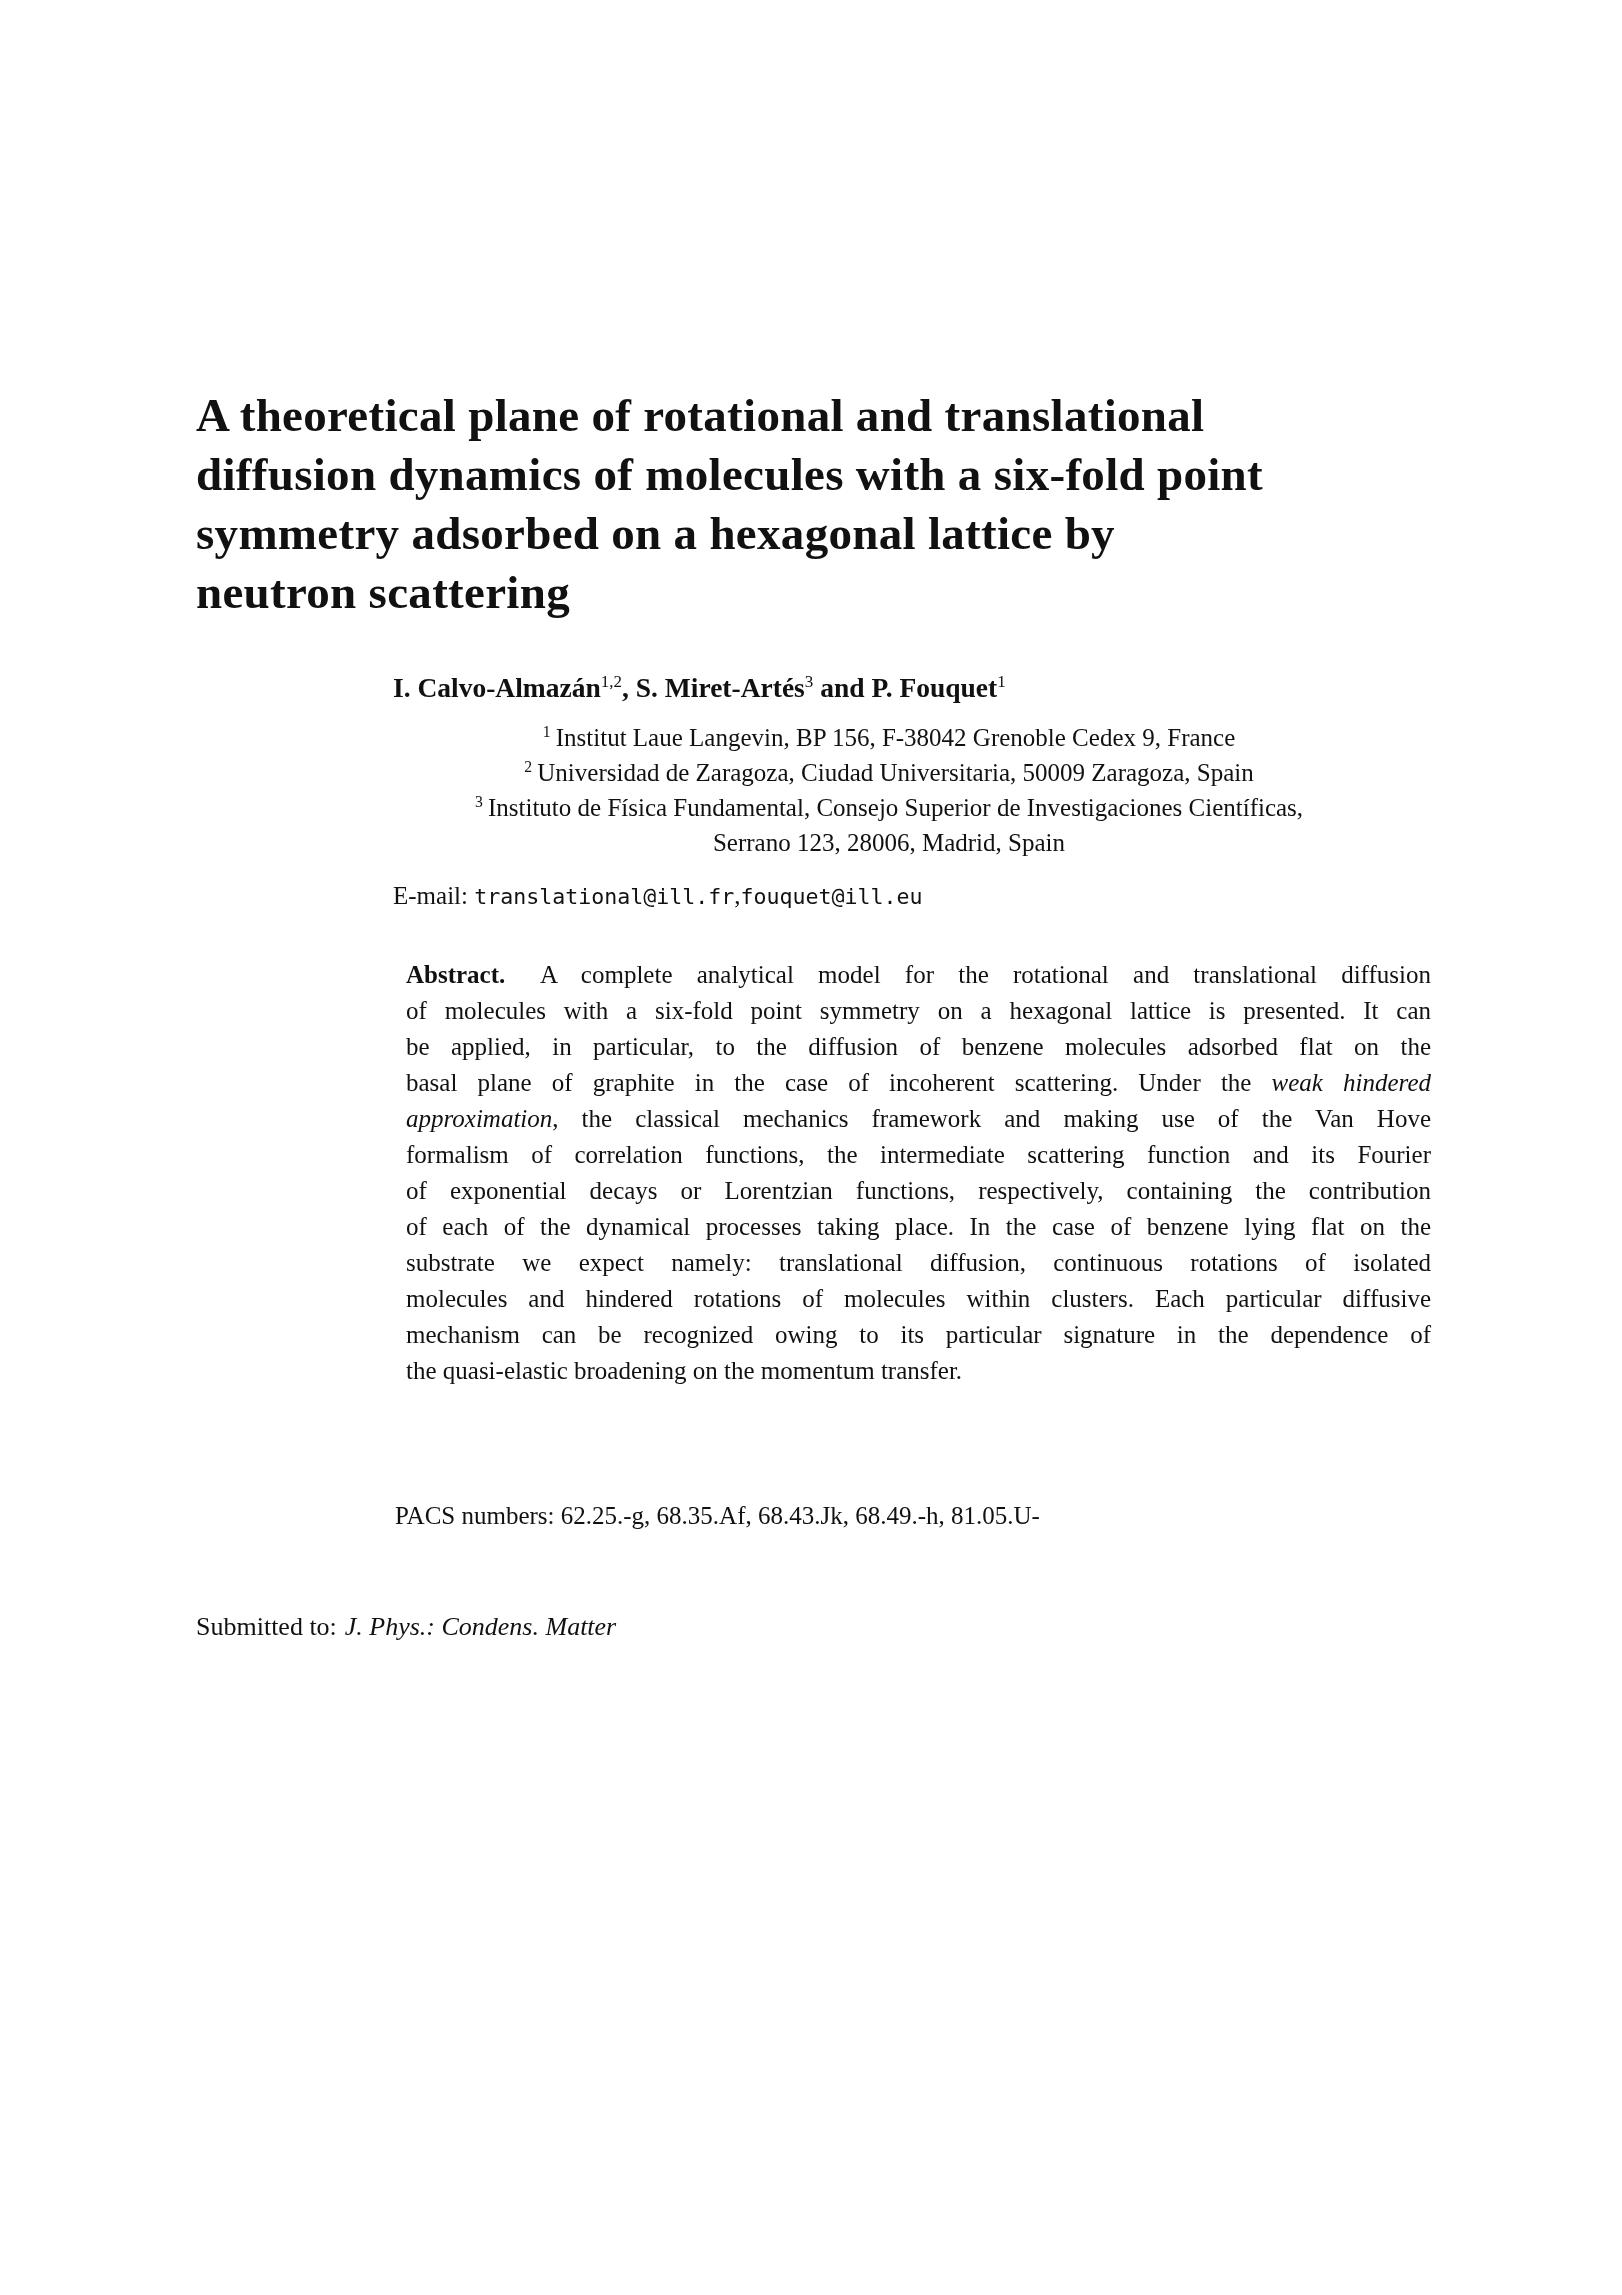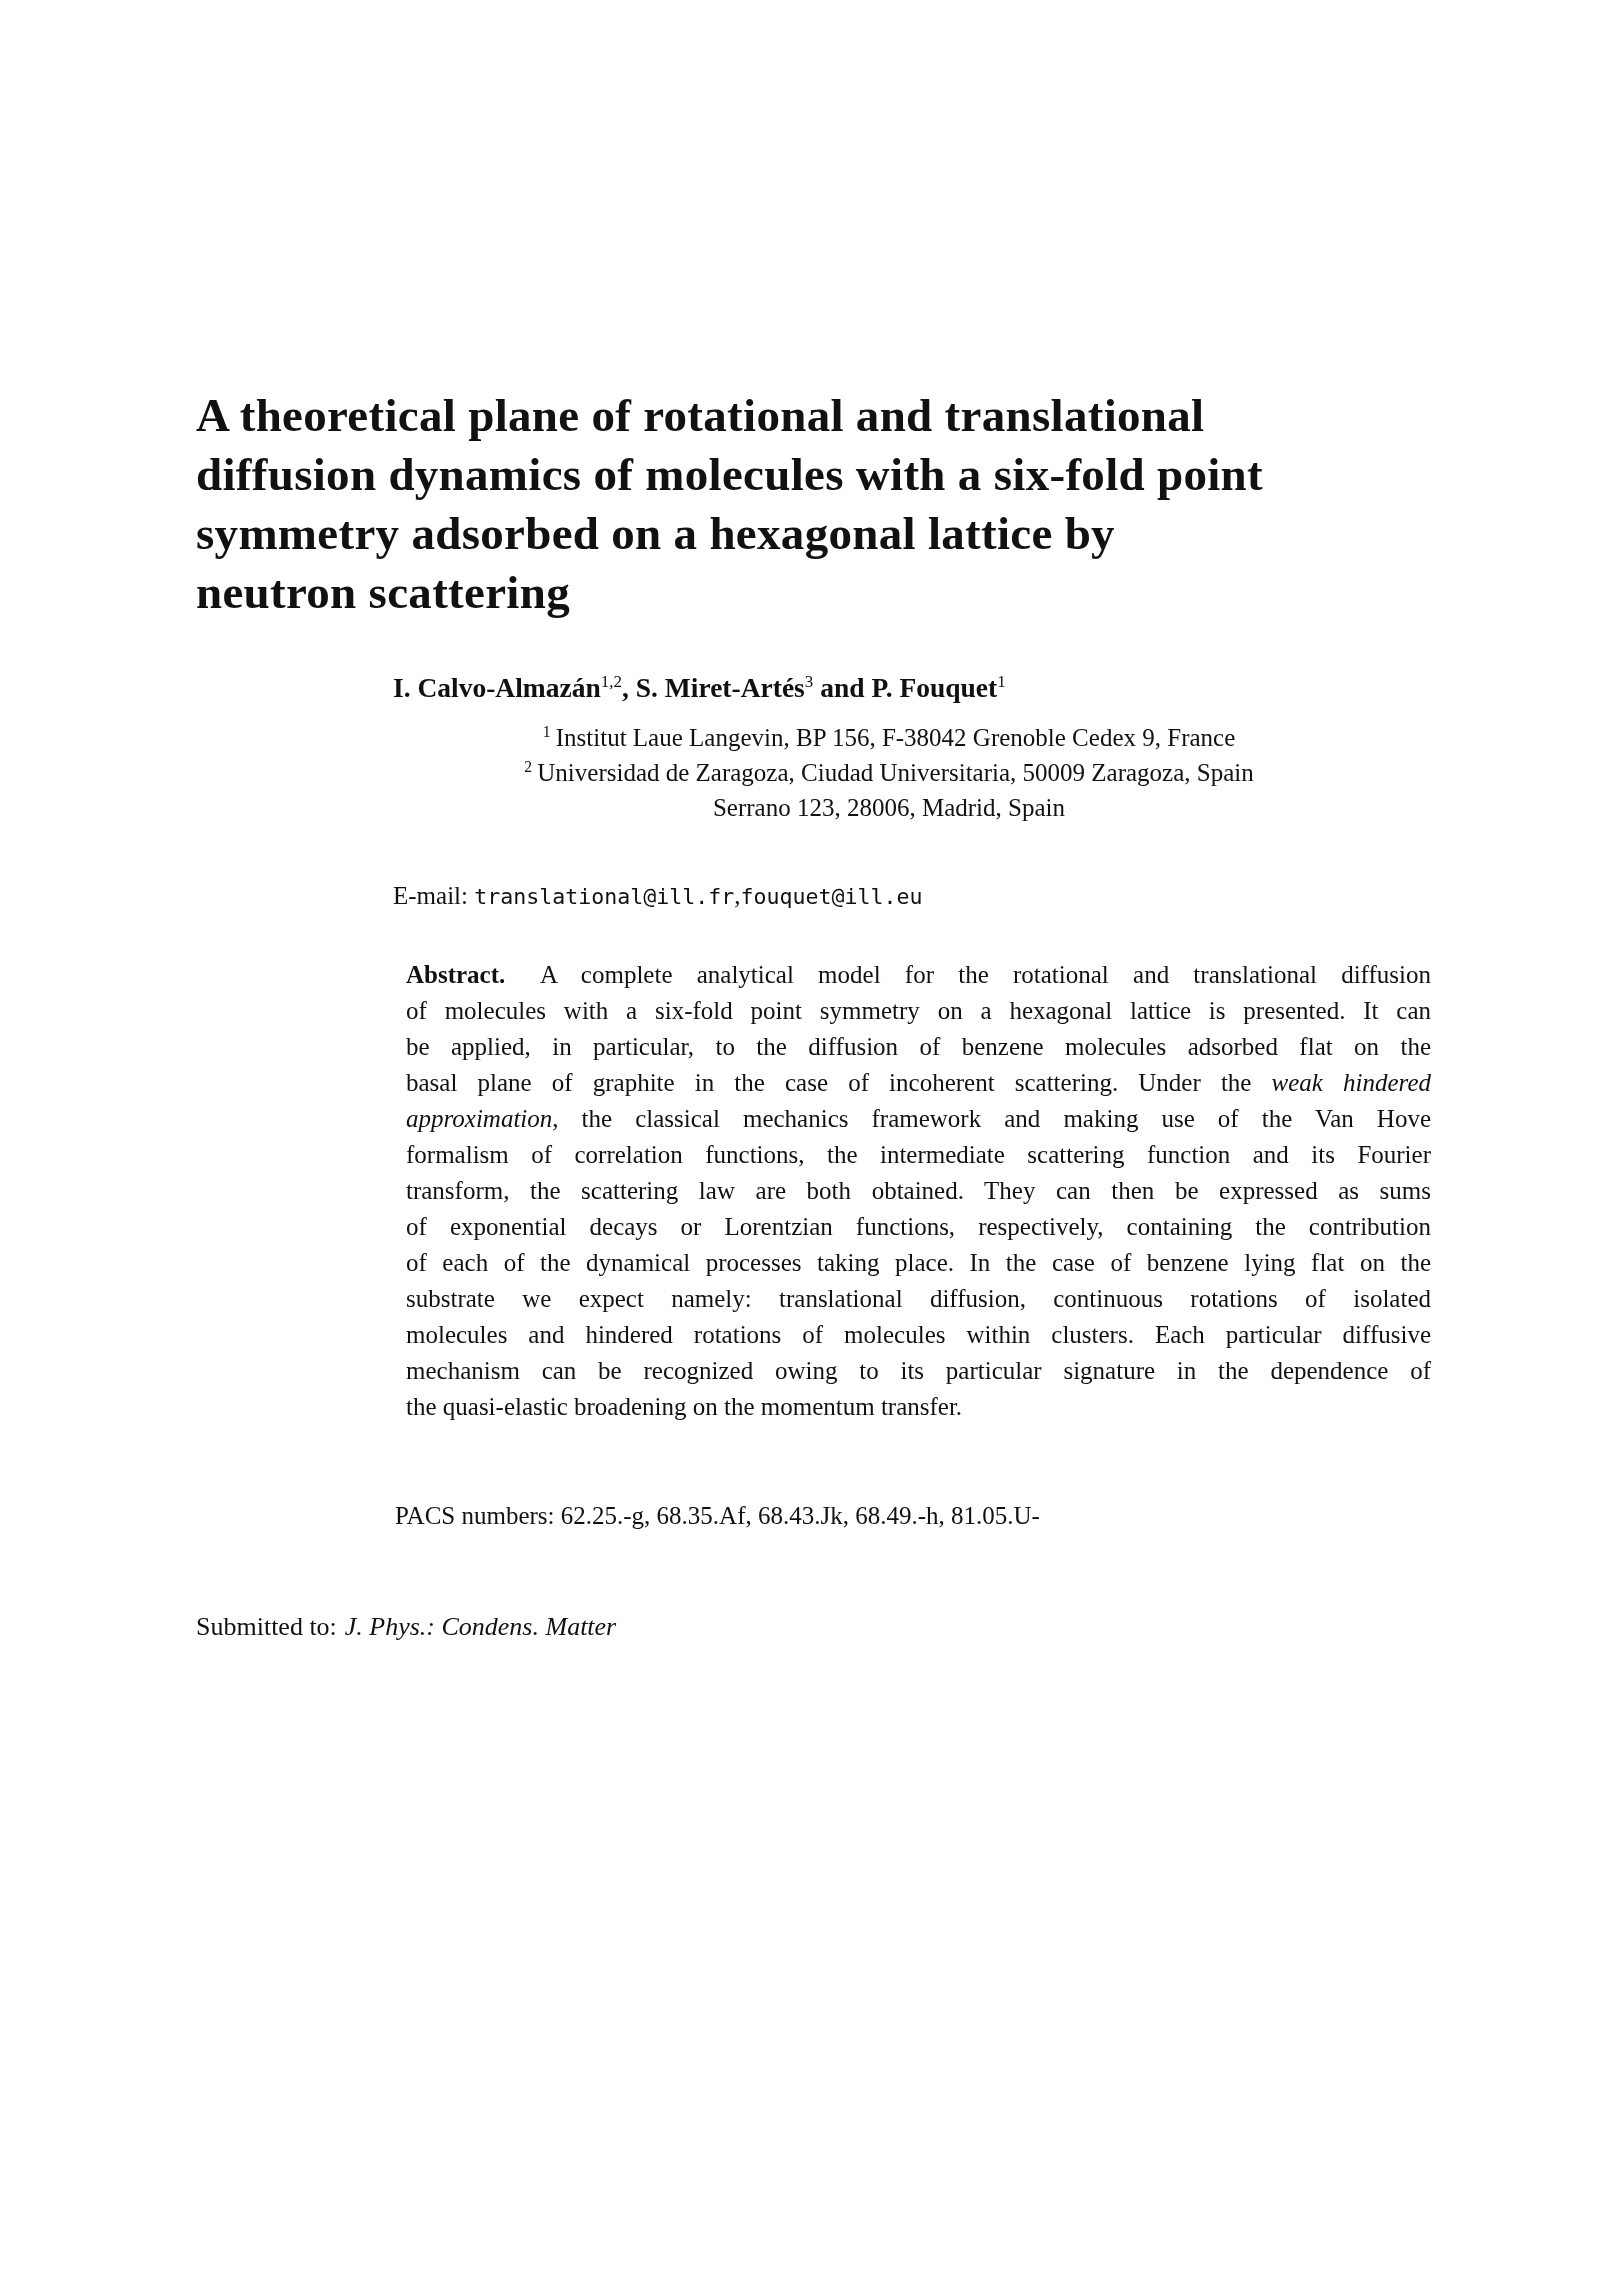--- a/index.html
+++ b/index.html
@@ -35,36 +35,36 @@
   <span class="title-line">neutron scattering</span>
 </div>
 
 <div class="authors">
   <span>I. Calvo-Almazán</span><sup>1,2</sup><span style="white-space:pre">, </span><span>S. Miret-Artés</span><sup>3</sup><span style="white-space:pre"> and </span><span>P. Fouquet</span><sup>1</sup>
 </div>
 
 <div class="affils">
   <span class="affil-line"><sup>1</sup><span>Institut Laue Langevin, BP 156, F-38042 Grenoble Cedex 9, France</span></span>
   <span class="affil-line"><sup>2</sup><span>Universidad de Zaragoza, Ciudad Universitaria, 50009 Zaragoza, Spain</span></span>
+  <span class="affil-line"><sup>3</sup><span>Instituto de Física Fundamental, Consejo Superior de Investigaciones Científicas,</span></span>
   <span class="affil-line"><span>Serrano 123, 28006, Madrid, Spain</span></span>
 </div>
 
 <div class="email">
   <span>E-mail:</span>
   <span class="mono">translational@ill.fr</span><span>,</span><span class="mono">fouquet@ill.eu</span>
 </div>
 
 <div class="abstract">
   <span class="abs-line"><span class="abs-label">Abstract.</span> <span>A complete analytical model for the rotational and translational diffusion</span></span>
   <span class="abs-line">of molecules with a six-fold point symmetry on a hexagonal lattice is presented. It can</span>
   <span class="abs-line">be applied, in particular, to the diffusion of benzene molecules adsorbed flat on the</span>
   <span class="abs-line"><span style="white-space:pre">basal plane of graphite in the case of incoherent scattering. Under the </span><em>weak hindered</em></span>
   <span class="abs-line"><em>approximation</em><span>, the classical mechanics framework and making use of the Van Hove</span></span>
   <span class="abs-line">formalism of correlation functions, the intermediate scattering function and its Fourier</span>
-  <span class="abs-line">transform, the scattering law are both obtained. They can then be expressed as sums</span>
   <span class="abs-line">of exponential decays or Lorentzian functions, respectively, containing the contribution</span>
   <span class="abs-line">of each of the dynamical processes taking place. In the case of benzene lying flat on the</span>
   <span class="abs-line">substrate we expect namely: translational diffusion, continuous rotations of isolated</span>
   <span class="abs-line">molecules and hindered rotations of molecules within clusters. Each particular diffusive</span>
   <span class="abs-line">mechanism can be recognized owing to its particular signature in the dependence of</span>
   <span class="abs-line last">the quasi-elastic broadening on the momentum transfer.</span>
 </div>
 
 <div class="pacs">PACS numbers: 62.25.-g, 68.35.Af, 68.43.Jk, 68.49.-h, 81.05.U-</div>
 

